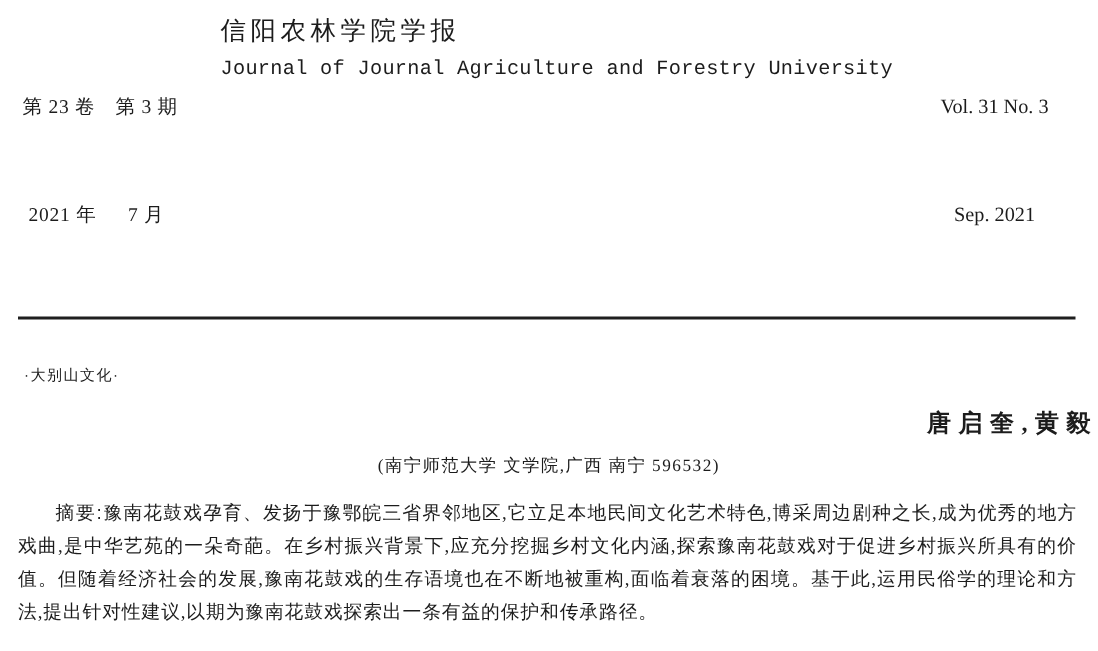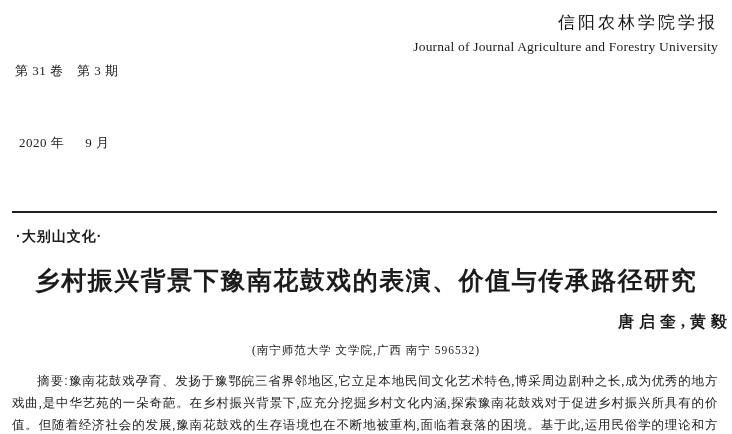--- a/index.html
+++ b/index.html
@@ -26,21 +26,22 @@
   .jh-left {
     width: 132px;
     font-size: 13px;
     line-height: 24px;
     letter-spacing: 0.5px;
     white-space: pre;
   }
   .jh-left .line2 { padding-left: 4px; }
   .jh-center {
     flex: 1;
-    text-align: right;
+    text-align: left;
+    font-family: Liberation Mono, monospace;
   }
   .jh-center .cn-name {
     font-size: 17px;
     letter-spacing: 3px;
     line-height: 24px;
   }
   .jh-center .en-name {
     font-size: 13.5px;
     line-height: 24px;
     letter-spacing: 0.2px;
@@ -52,24 +53,24 @@
     line-height: 24px;
     white-space: pre;
   }
   .header-rule {
     border: 0;
     border-top: 2px solid #1f1f1f;
     margin: 8px 15px 0 12px;
   }
   
   .column-label {
-    margin: 15px 0 0 16px;
+    margin: 30px 0 0 16px;
     font-family: "Liberation Sans", "DejaVu Sans", sans-serif;
-    font-weight: bold;
-    font-size: 14px;
+    font-weight: normal;
+    font-size: 10px;
     letter-spacing: 1px;
   }
   
   .article-title {
     margin: 18px 10px 0 10px;
     text-align: center;
     font-family: "Liberation Sans", "DejaVu Sans", sans-serif;
     font-weight: bold;
     font-size: 25px;
     letter-spacing: 1.5px;
@@ -108,34 +109,37 @@
     letter-spacing: 1px;
   }
 </style>
 </head>
 <body>
 
 <div class="page">
 
   <div class="journal-header">
     <div class="jh-left">
-      <div class="line1">第 31 卷　第 3 期</div>
-      <div class="line2">2020 年　  9 月</div>
+      <div class="line1">第 23 卷　第 3 期</div>
+      <div class="line2">2021 年　  7 月</div>
     </div>
     <div class="jh-center">
       <div class="cn-name">信阳农林学院学报</div>
       <div class="en-name">Journal of Journal Agriculture and Forestry University</div>
+    </div>
+    <div class="jh-right">
+      <div class="line1">Vol. 31 No. 3</div>
+      <div class="line2">Sep. 2021</div>
     </div>
   </div>
 
   <hr class="header-rule">
 
   <div class="column-label">·大别山文化·</div>
 
-  <h1 class="article-title">乡村振兴背景下豫南花鼓戏的表演、价值与传承路径研究</h1>
 
   <div class="authors">唐启奎,黄毅</div>
 
   <div class="affiliation">(南宁师范大学 文学院,广西 南宁 596532)</div>
 
   <div class="meta-block">
     <p class="abstract-line"><span class="label">摘要:</span><span>豫南花鼓戏孕育、发扬于豫鄂皖三省界邻地区,它立足本地民间文化艺术特色,博采周边剧种之长,成为优秀的地方戏曲,是中华艺苑的一朵奇葩。在乡村振兴背景下,应充分挖掘乡村文化内涵,探索豫南花鼓戏对于促进乡村振兴所具有的价值。但随着经济社会的发展,豫南花鼓戏的生存语境也在不断地被重构,面临着衰落的困境。基于此,运用民俗学的理论和方法,提出针对性建议,以期为豫南花鼓戏探索出一条有益的保护和传承路径。</span></p>
 
   </div>
 

